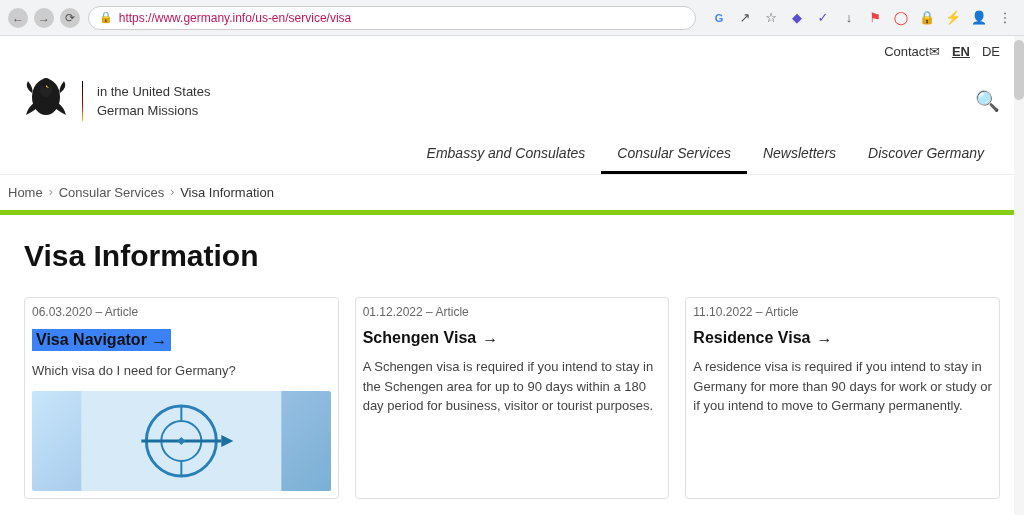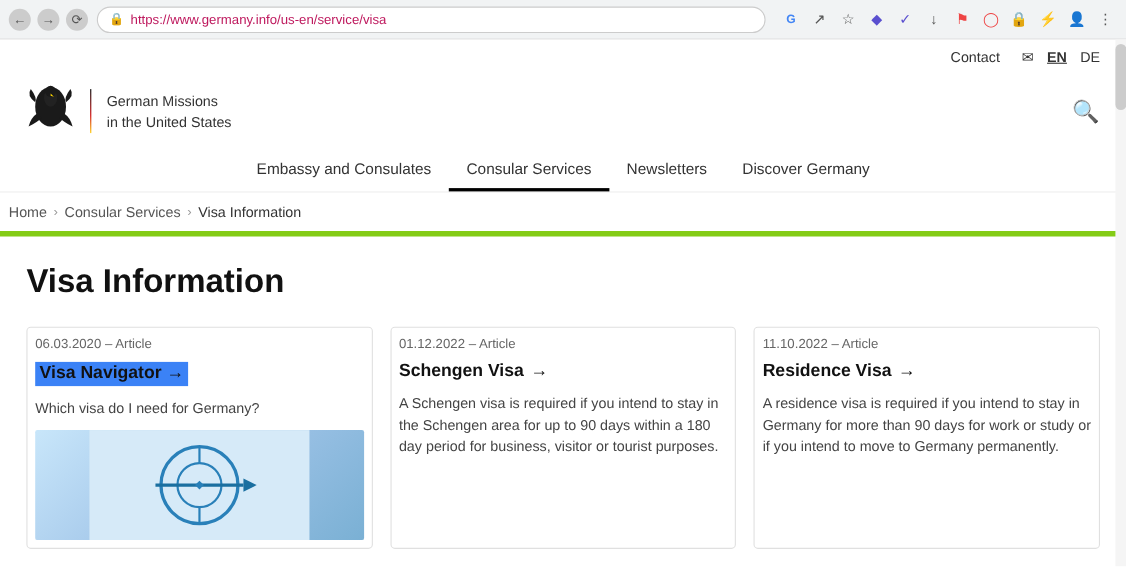--- a/index.html
+++ b/index.html
@@ -77,21 +77,21 @@
       justify-content: flex-end;
       align-items: center;
       padding: 8px 24px;
       gap: 12px;
       font-size: 13px;
       color: #333;
     }
     .top-bar-contact {
       display: flex;
       align-items: center;
-      gap: 20px;
+      gap: 0;
       cursor: pointer;
       color: #333;
     }
     .lang-en {
       font-weight: bold;
       text-decoration: underline;
       cursor: pointer;
       color: #333;
     }
     .lang-de {
@@ -132,23 +132,24 @@
     }
     .search-icon-header {
       font-size: 20px;
       cursor: pointer;
       color: #333;
     }
 
     
     .nav {
       display: flex;
-      justify-content: center;
+      justify-content: flex-end;
       align-items: center;
       gap: 0;
+      font-style: italic;
     }
     .nav-item {
       padding: 10px 16px;
       font-size: 14px;
       cursor: pointer;
       color: #333;
       text-decoration: none;
       border-bottom: 3px solid transparent;
       white-space: nowrap;
     }
@@ -315,22 +316,22 @@
             <path d="M34 28 Q40 32 42 40 Q34 36 30 32Z"></path>
             <ellipse cx="22" cy="14" rx="6" ry="8" fill="#222"></ellipse>
 
             <circle cx="22" cy="8" r="5" fill="#1a1a1a"></circle>
 
             <path d="M22 10 L25 13 L22 12Z" fill="#ffd700"></path>
           </g>
         </svg>
         <div class="logo-divider"></div>
         <div class="logo-text">
+          <div>in the United States</div>
           <div>German Missions</div>
-          <div>in the United States</div>
         </div>
       </div>
       <div class="search-icon-header">🔍</div>
     </div>
 
     <nav class="nav">
       <a class="nav-item">Embassy and Consulates</a>
       <a class="nav-item active">Consular Services</a>
       <a class="nav-item">Newsletters</a>
       <a class="nav-item">Discover Germany</a>

